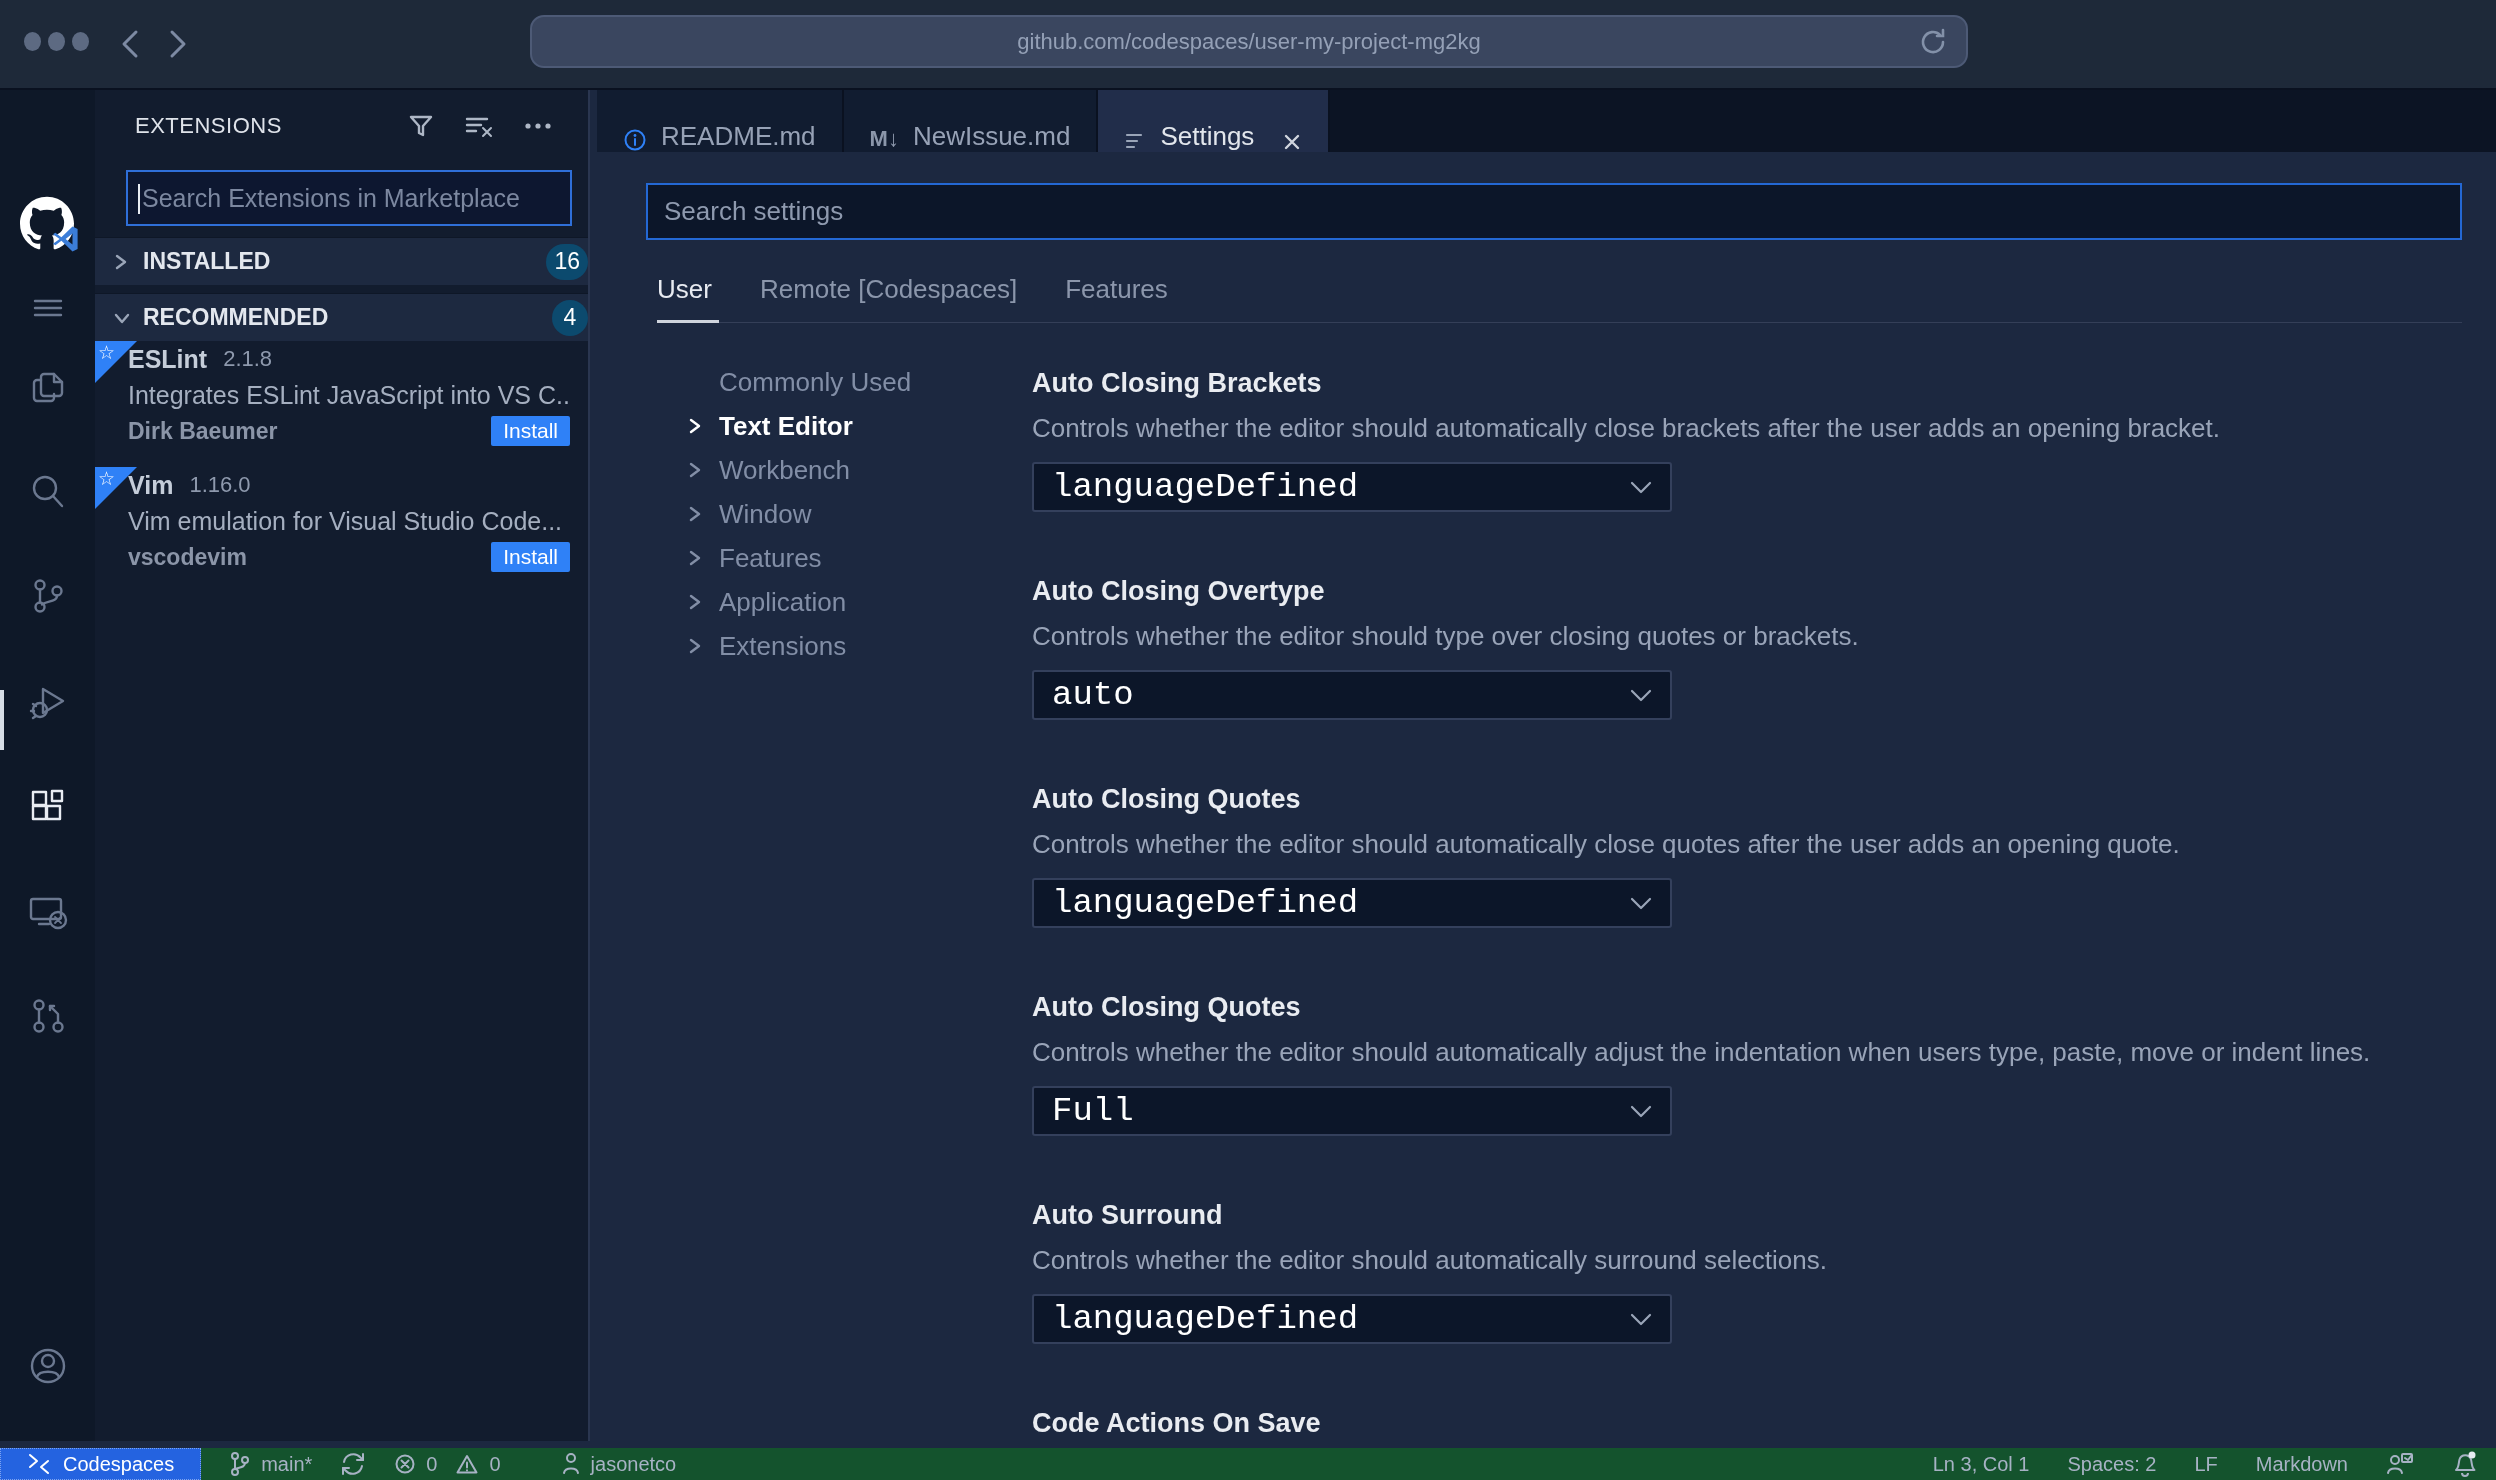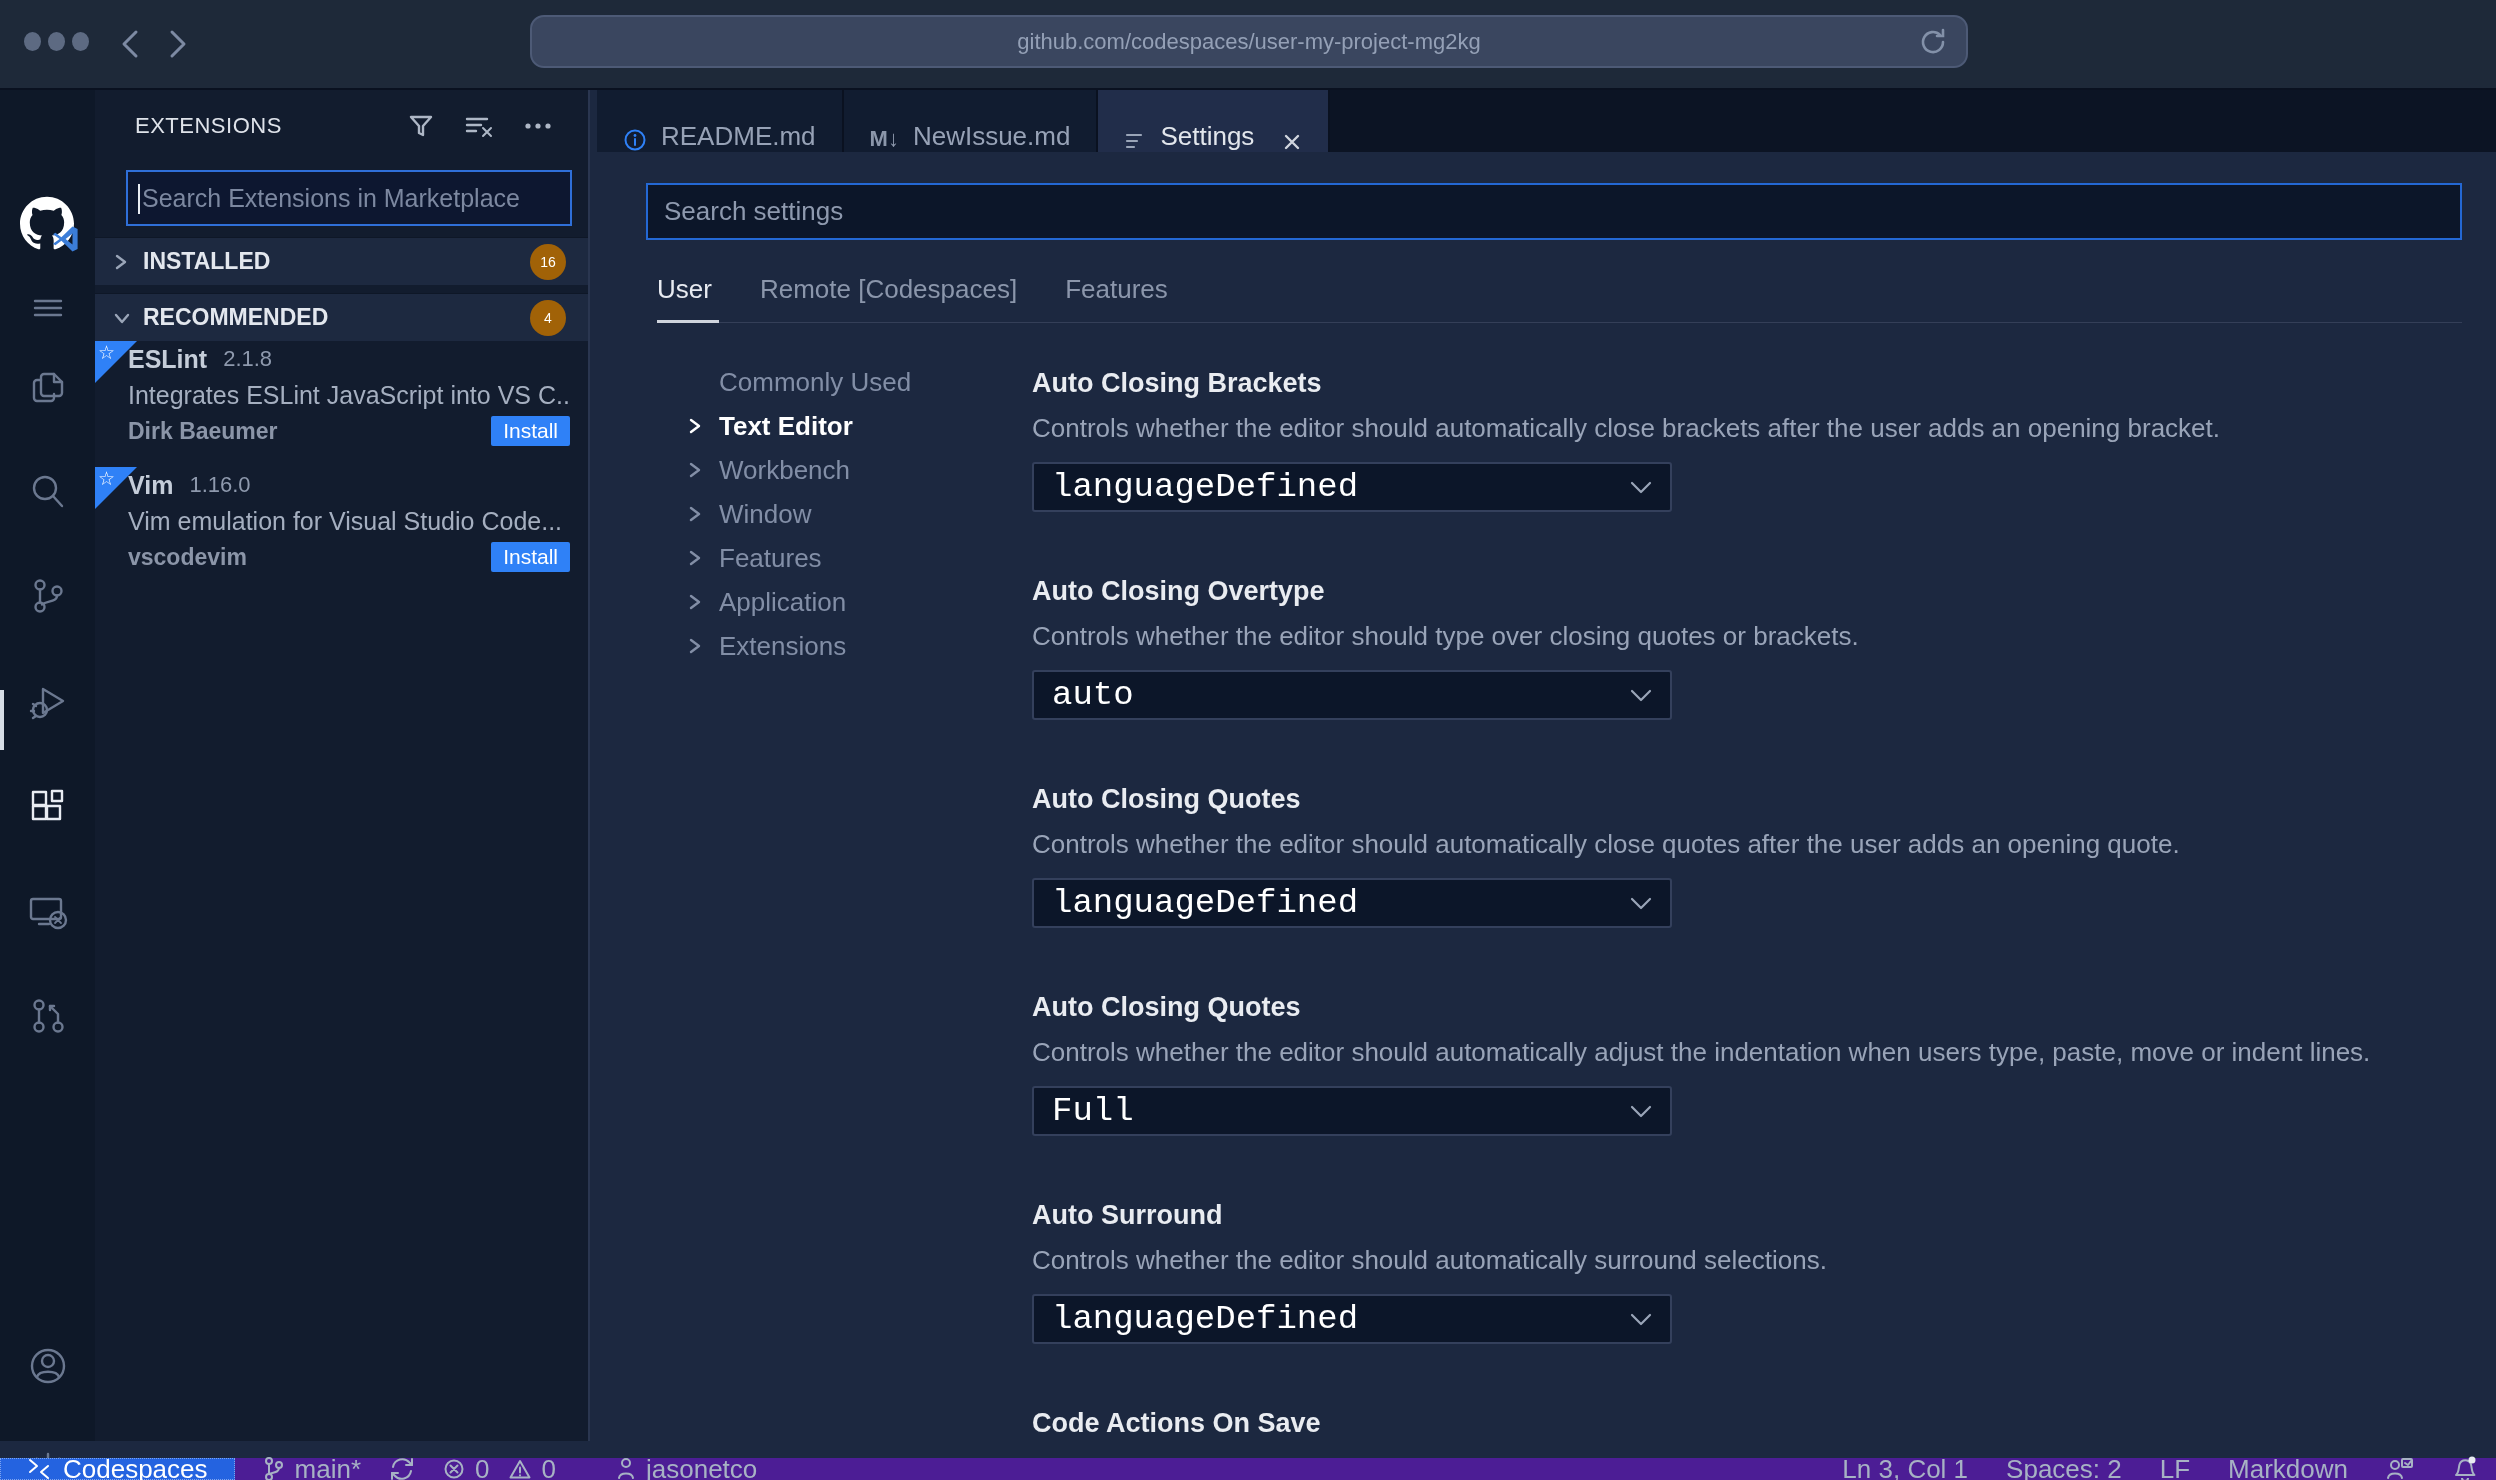--- a/index.html
+++ b/index.html
@@ -39,22 +39,22 @@
   .sb-actions .ico{stroke:#aeb7c6;}
   .sb-search{position:absolute;left:31px;top:80px;width:446px;height:56px;background:#0d1730;border:2px solid #2f6fd8;}
   .sb-search input{width:100%;height:100%;background:transparent;border:none;outline:none;color:#e8ecf2;
     font-size:25px;padding-left:14px;font-family:inherit;}
   .sb-search input::placeholder{color:#7c88a0;}
   .fake-caret{position:absolute;left:10px;top:12px;width:2px;height:30px;background:#e8ecf2;}
   .sb-section{position:absolute;left:0;right:0;height:48px;background:#1d2940;display:flex;align-items:center;border-top:1px solid #0e1727;}
   .sb-section .chev{margin-left:18px;width:20px;}
   .sb-section .chev svg{stroke:#9aa5b8;fill:none;stroke-width:2.4;stroke-linecap:round;stroke-linejoin:round;}
   .sb-section .lbl{margin-left:10px;font-weight:bold;font-size:23px;color:#e3e7ee;}
-  .count-badge{margin-left:auto;margin-right:22px;min-width:36px;height:36px;border-radius:18px;background:#a16207;
-    color:#fff;font-size:14px;display:flex;align-items:center;justify-content:center;padding:0 8px;}
+  .count-badge{margin-left:auto;min-width:36px;height:36px;border-radius:18px;background:#0c4a6e;
+    color:#fff;font-size:23px;display:flex;align-items:center;justify-content:center;padding:0 8px;}
   .ext-item{position:absolute;left:0;right:0;height:122px;}
   .ribbon{position:absolute;left:0;top:0;width:0;height:0;border-top:42px solid #2f81f7;border-right:42px solid transparent;}
   .ribbon .star{position:absolute;left:3px;top:-42px;color:#fff;font-size:19px;}
   .ext-rows{position:absolute;left:33px;right:18px;top:0;}
   .ext-row{height:36px;display:flex;align-items:center;}
   .ext-name{font-weight:bold;font-size:25px;color:#c5cdd9;}
   .ext-ver{margin-left:16px;font-size:22px;color:#8e99ad;}
   .ext-desc{font-size:25px;color:#a5afc0;white-space:nowrap;overflow:hidden;}
   .ext-author{font-weight:bold;font-size:23px;color:#8b95a8;}
   .install-btn{margin-left:auto;background:#2f81f7;color:#fff;font-size:21px;border:none;
@@ -91,22 +91,22 @@
   .setting-block{position:absolute;left:435px;width:1425px;}
   .set-title{font-size:27px;font-weight:bold;color:#e9ecf1;}
   .set-desc{margin-top:14px;font-size:26px;color:#99a4b8;}
   .dropdown{margin-top:18px;width:640px;height:50px;background:#0c1629;border:2px solid #34405c;border-radius:3px;
     display:flex;align-items:center;padding:0 18px;}
   .dropdown .val{font-size:34px;color:#ffffff;font-family:Liberation Mono, monospace;}
   .dropdown .dchev{margin-left:auto;}
   .dropdown .dchev svg{stroke:#9aa5b8;fill:none;stroke-width:2.2;stroke-linecap:round;stroke-linejoin:round;}
 
   
-  .status{position:absolute;left:0;right:0;bottom:0;height:22px;background:#4c1d95;display:flex;align-items:center;
-    font-size:26px;color:#a7b2c4;}
+  .status{position:absolute;left:0;right:0;bottom:0;height:32px;background:#14532d;display:flex;align-items:center;
+    font-size:20px;color:#a7b2c4;}
   .status .sico{stroke:#a7b2c4;fill:none;stroke-width:2;stroke-linecap:round;stroke-linejoin:round;}
   .cs-badge{height:100%;background:#2463e0;color:#fff;display:flex;align-items:center;gap:12px;padding:0 26px;border:1px dotted #7ea4f0;}
   .cs-badge .sico{stroke:#fff;}
   .st-item{display:flex;align-items:center;gap:10px;margin-left:28px;}
   .st-right{margin-left:auto;display:flex;align-items:center;gap:38px;padding-right:18px;}
 </style>
 </head>
 <body>
 
 <div class="screen">

